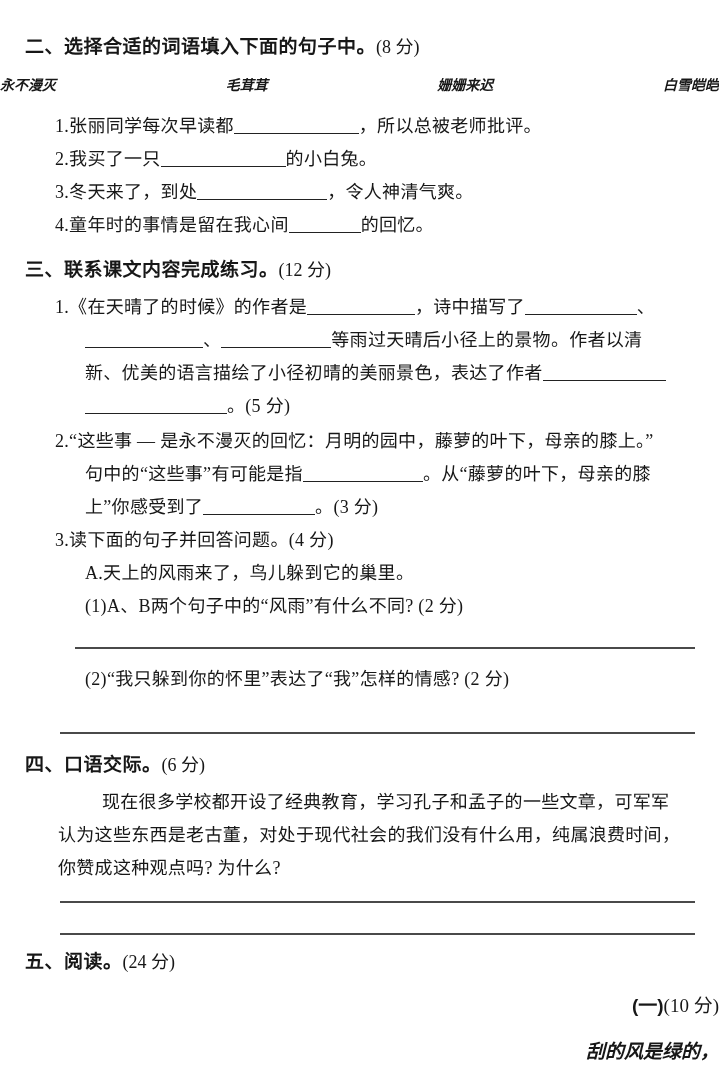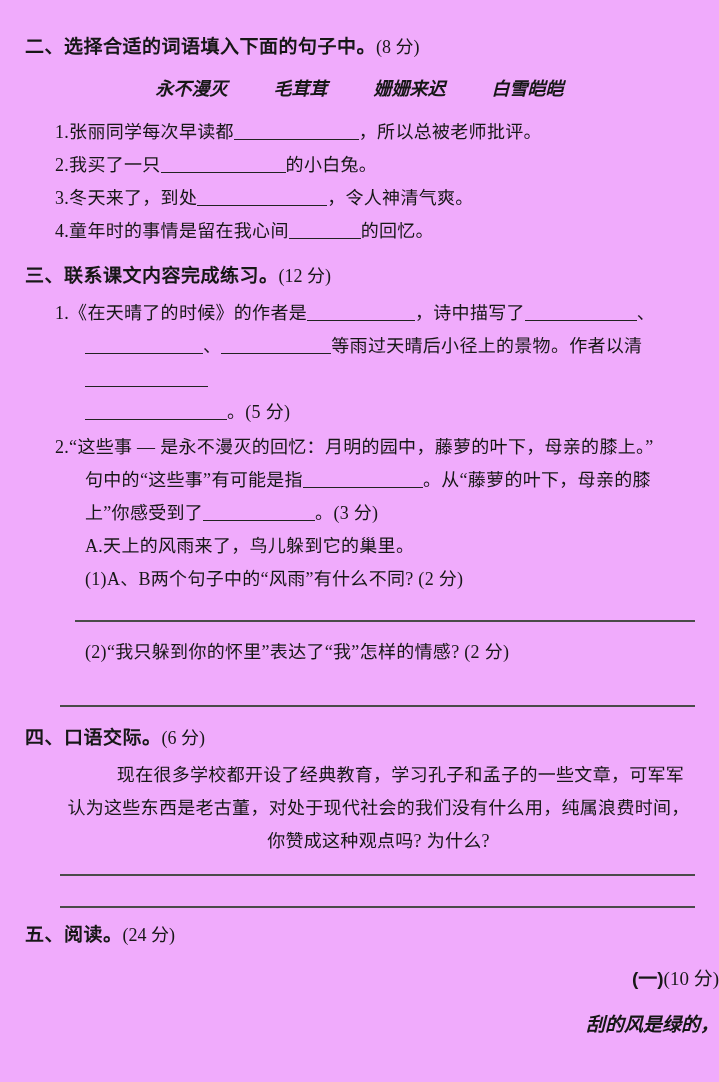--- a/index.html
+++ b/index.html
@@ -1,20 +1,20 @@
 <!DOCTYPE html>
 <html lang="zh-CN"><head>
 <meta charset="utf-8">
 <style>
   html,body{margin:0;padding:0;background:#e9e9e9;}
   .page{
     position:relative;
     width:719px;height:1082px;
     margin:0 auto;
-    background:#f0abfc;
+    background:#ffffff;
     color:#171717;
     font-family:"Liberation Serif","DejaVu Serif",serif;
     overflow:hidden;
     box-sizing:border-box;
     padding-top:34px;
   }
   .h{
     font-family:"Liberation Sans","DejaVu Sans",sans-serif;
     font-weight:bold;
     font-size:19px;
@@ -22,27 +22,27 @@
     margin-left:25px;
     letter-spacing:0.5px;
   }
   .h .pts{
     font-family:"Liberation Serif","DejaVu Serif",serif;
     font-weight:normal;
     font-size:18px;
     letter-spacing:0;
   }
   .bank{
-    display:flex;justify-content:center;gap:46px;
+    display:flex;justify-content:space-between;gap:46px;
     margin-top:14px;
-    font-size:18px;font-style:italic;font-weight:600;
+    font-size:14px;font-style:italic;font-weight:600;
   }
   .line{font-size:18px;line-height:33px;letter-spacing:0.3px;}
   .ml55{margin-left:55px;}
-  .ml58{margin-left:58px;margin-right:20px;text-align:center;}
+  .ml58{margin-left:58px;margin-right:20px;}
   .ml85{margin-left:85px;}
   .indent1{padding-left:44px;}
   .blank{
     display:inline-block;
     border-bottom:1.6px solid #222;
     height:14px;
     vertical-align:-2px;
   }
   .w72{width:72px}.w108{width:108px}.w110{width:110px}.w112{width:112px}
   .w118{width:118px}.w120{width:120px}.w123{width:123px}.w125{width:125px}
@@ -94,36 +94,39 @@
     <span>三、联系课文内容完成练习。</span><span class="pts">(12 分)</span>
   </div>
 
   <div class="line ml55 mt8">
     <span>1.《在天晴了的时候》的作者是</span><span class="blank w108"></span><span>，诗中描写了</span><span class="blank w112"></span><span>、</span>
   </div>
   <div class="line ml85">
     <span class="blank w118"></span><span>、</span><span class="blank w110"></span><span>等雨过天晴后小径上的景物。作者以清</span>
   </div>
   <div class="line ml85">
-    <span class="blank w123"></span>
+    <span>新、优美的语言描绘了小径初晴的美丽景色，表达了作者</span><span class="blank w123"></span>
   </div>
   <div class="line ml85">
     <span class="blank w142"></span><span>。(5 分)</span>
   </div>
 
   <div class="line ml55 mt2">
     <span>2.“这些事 — 是永不漫灭的回忆：月明的园中，藤萝的叶下，母亲的膝上。”</span>
   </div>
   <div class="line ml85">
     <span>句中的“这些事”有可能是指</span><span class="blank w120"></span><span>。从“藤萝的叶下，母亲的膝</span>
   </div>
   <div class="line ml85">
     <span>上”你感受到了</span><span class="blank w112"></span><span>。(3 分)</span>
   </div>
 
+  <div class="line ml55">
+    <span>3.读下面的句子并回答问题。(4 分)</span>
+  </div>
   <div class="line ml85">
     <span>A.天上的风雨来了，鸟儿躲到它的巢里。</span>
   </div>
   <div class="line ml85">
     <span>(1)A、B两个句子中的“风雨”有什么不同? (2 分)</span>
   </div>
 
   <div class="rule rule-a"></div>
 
   <div class="line ml85 mt14">

